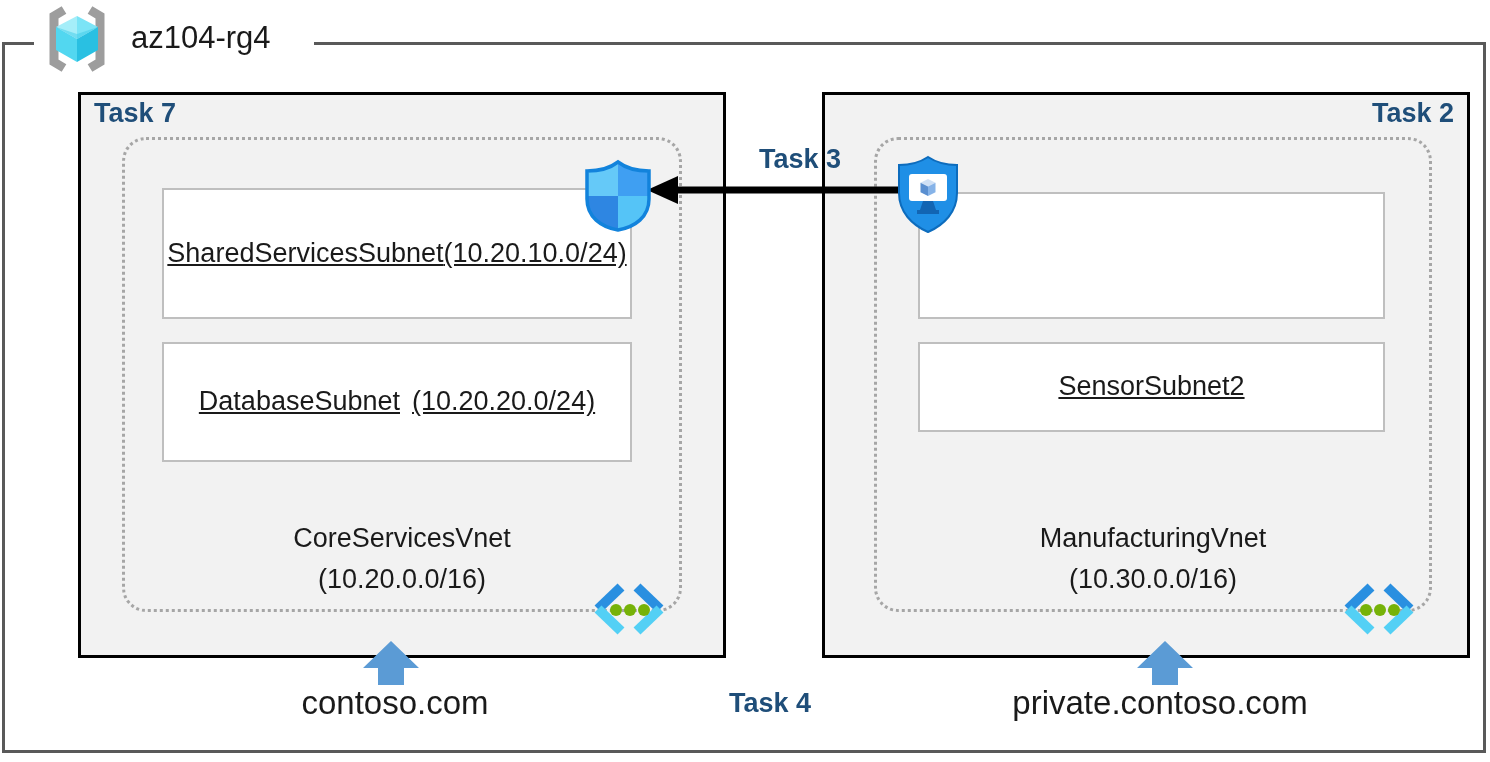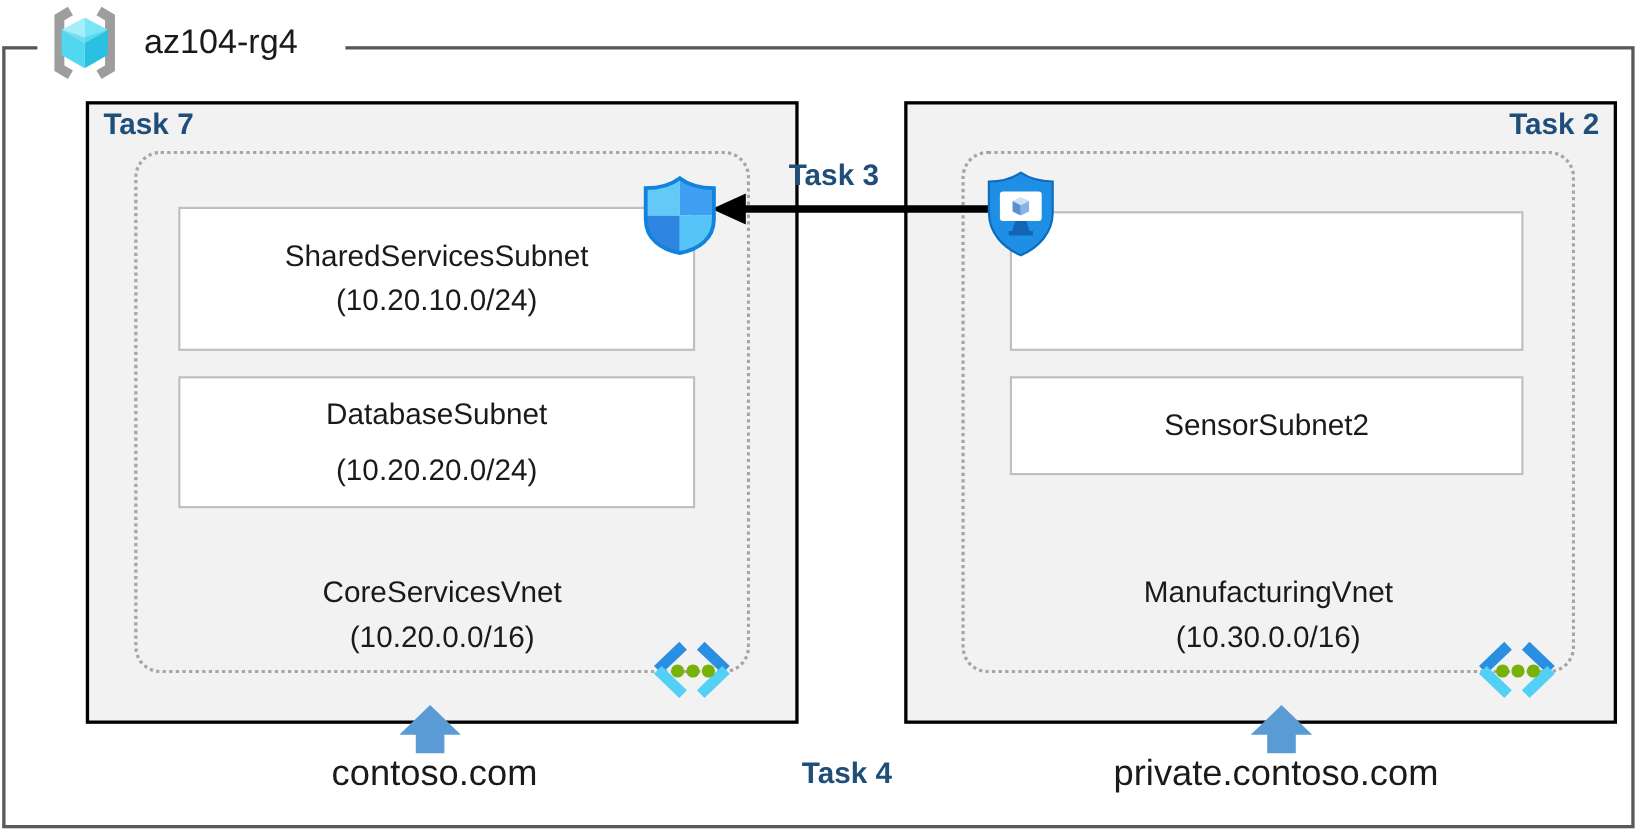--- a/index.html
+++ b/index.html
@@ -12,27 +12,27 @@
   .gap-cover{left:34px;top:38px;width:280px;height:12px;background:#fff;}
   .rg-title{left:131px;top:20px;font-size:31px;color:#1a1a1a;white-space:nowrap;}
   .task-box{width:648px;height:566px;border:3px solid #000;background:#f2f2f2;}
   .task-box.left{left:78px;top:92px;}
   .task-box.right{left:822px;top:92px;}
   .task-label{font-size:27px;font-weight:bold;color:#1f4e79;white-space:nowrap;}
   .dashed-box{border:3px dotted #a6a6a6;border-radius:24px;}
   .dashed-box.left{left:122px;top:137px;width:560px;height:475px;}
   .dashed-box.right{left:874px;top:137px;width:558px;height:475px;}
   .subnet-box{
-    background:#ffffff;border:2px solid #bfbfbf;display:flex;flex-direction:column;
+    background:#ffffff;border:2px solid #bfbfbf;display:flex;flex-direction:row;
     align-items:center;justify-content:center;text-align:center;
-    font-size:27px;line-height:1.45;
+    font-size:27px;line-height:1.45;text-decoration:underline;
   }
   .vnet-label{text-align:center;font-size:27px;line-height:1.5;}
   .domain-label{text-align:center;font-size:33px;white-space:nowrap;}
-  .task3-label{left:688px;top:144px;width:140px;text-align:center;}
+  .task3-label{left:730px;top:144px;width:140px;text-align:center;}
   .task4-label{left:700px;top:688px;width:140px;text-align:center;}
   svg{display:block;}
 </style>
 </head>
 <body>
 
 <div class="stage">
 
   <div class="abs outer-border"></div>
   <div class="abs gap-cover"></div>

